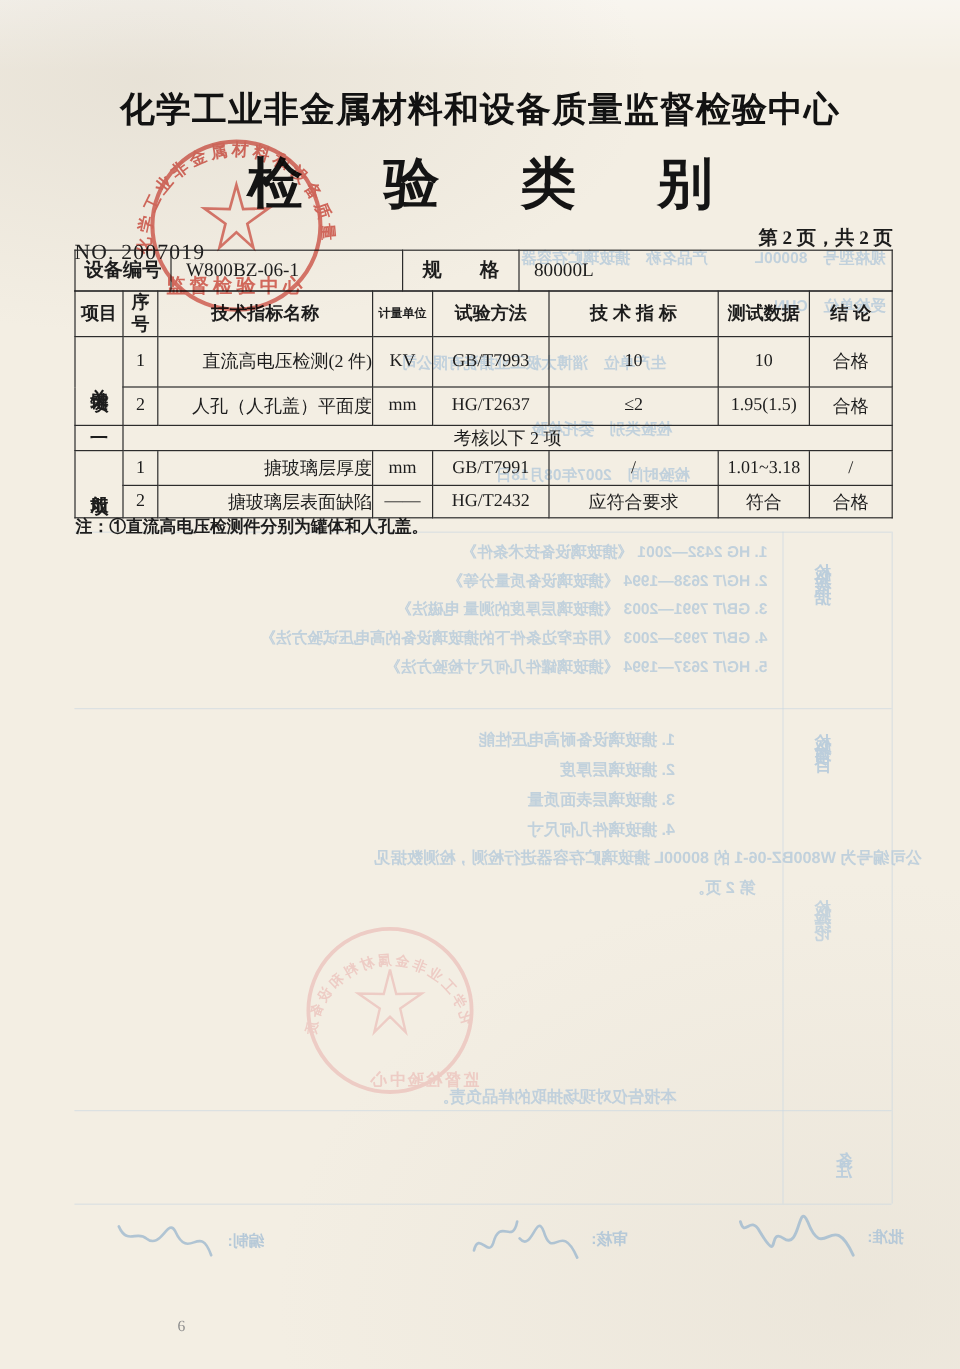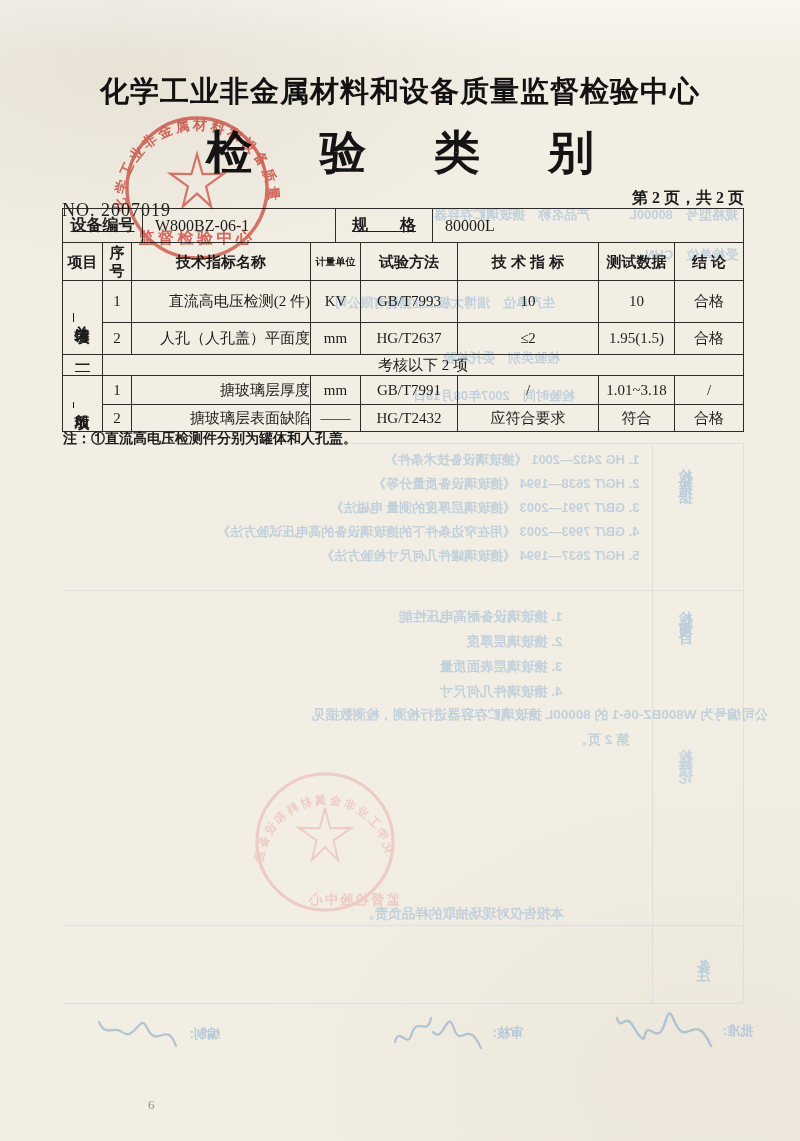--- a/index.html
+++ b/index.html
@@ -29,21 +29,21 @@
   }
   .report-no { position:absolute; top:200px; left:62px; font-size:18px; letter-spacing:1px; }
   .page-info { position:absolute; top:188px; right:56px; font-size:16px; font-weight:bold; }
 
   
   table { border-collapse:collapse; table-layout:fixed; position:absolute; left:62px; z-index:2; background:transparent; }
   td { border:1.6px solid #2c2c2c; text-align:center; vertical-align:middle; font-size:15px; overflow:hidden; }
   .info-table { top:208px; width:681px; }
   .info-table td { height:34px; font-size:16px; }
   .main-table { top:242px; width:681px; }
-  .lbl { font-weight:bold; font-family:"Liberation Sans", sans-serif;text-decoration:underline; }
+  .lbl { font-weight:bold; font-family:"Liberation Sans", sans-serif; }
   .name-cell { text-align:right; padding-left:9px; }
   .vtext { writing-mode:vertical-rl; text-orientation:upright; letter-spacing:3px; display:inline-block; line-height:1; }
   .hdr { font-weight:bold; font-family:"Liberation Sans", sans-serif; word-break:break-all; line-height:1.15; }
   .note-line { position:absolute; top:430px; left:63px; font-size:14px; font-weight:bold; z-index:2;
                font-family:"Liberation Sans", sans-serif; }
   .page-mark { position:absolute; top:1097px; left:148px; font-size:13px; color:#8d8d8d; }
 
   
   .stamp-top { position:absolute; left:92px; top:114px; z-index:3; opacity:.88; mix-blend-mode:multiply; }
   .stamp-ghost { position:absolute; left:235px; top:764px; z-index:1; opacity:.75; transform:scaleX(-1); }

